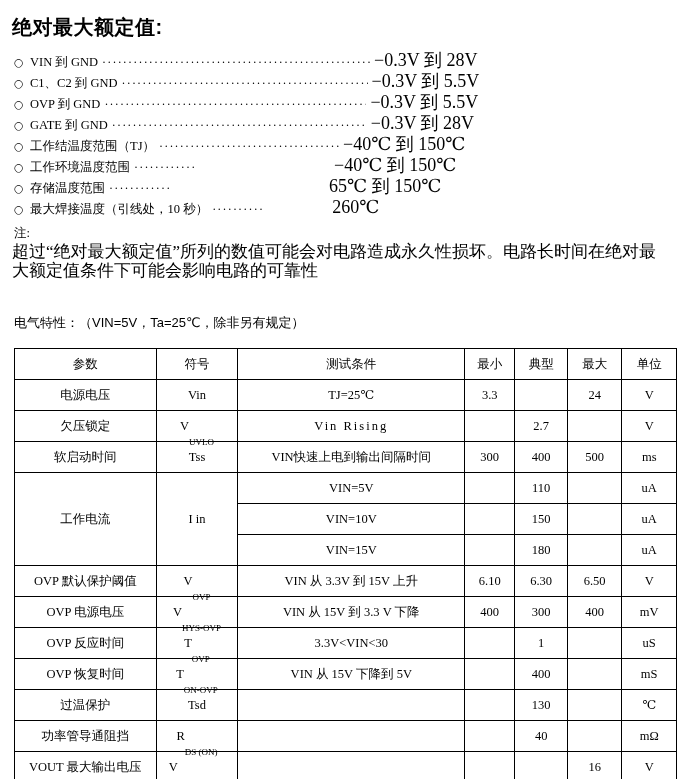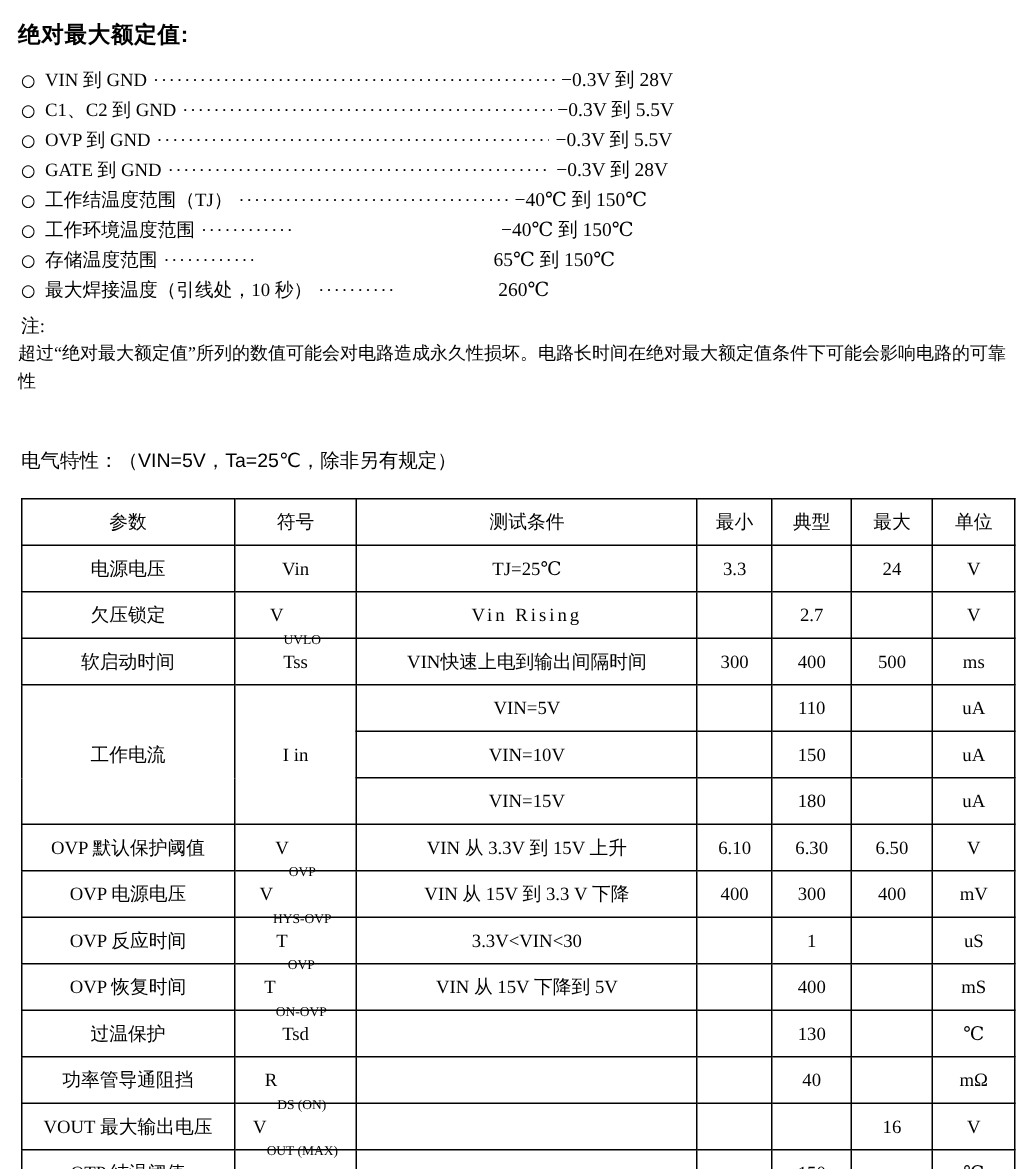--- a/index.html
+++ b/index.html
@@ -18,21 +18,21 @@
     position: relative;
     width: 679px;
     padding: 10px 8px 4px 8px;
     box-sizing: border-box;
   }
 
   
   .section-title {
     font-family: Liberation Sans, sans-serif;
     font-weight: bold;
-    font-size: 15px;
+    font-size: 20px;
     margin: 4px 0 10px 4px;
     letter-spacing: 0.5px;
   }
   .rating-list {
     margin: 0 0 6px 0;
     padding: 0;
     list-style: none;
   }
   .rating-row {
     display: flex;
@@ -57,31 +57,31 @@
     display: inline-block;
     overflow: hidden;
     white-space: nowrap;
     font-size: 12px;
     letter-spacing: 1.2px;
     margin: 0 4px;
     color: #000;
   }
   .r-val {
     display: inline-block;
-    font-size: 13px;
+    font-size: 18px;
     text-align: center;
   }
   
 
   .note-head {
     font-size: 12.5px;
     margin: 2px 0 0 6px;
   }
   .note-body {
-    font-size: 12px;
+    font-size: 17px;
     line-height: 19px;
     margin: 0 0 0 4px;
     max-width: 672px;
   }
 
   
   .elec-title {
     font-family: "Liberation Sans", "DejaVu Sans", sans-serif;
     font-size: 13px;
     font-weight: normal;

